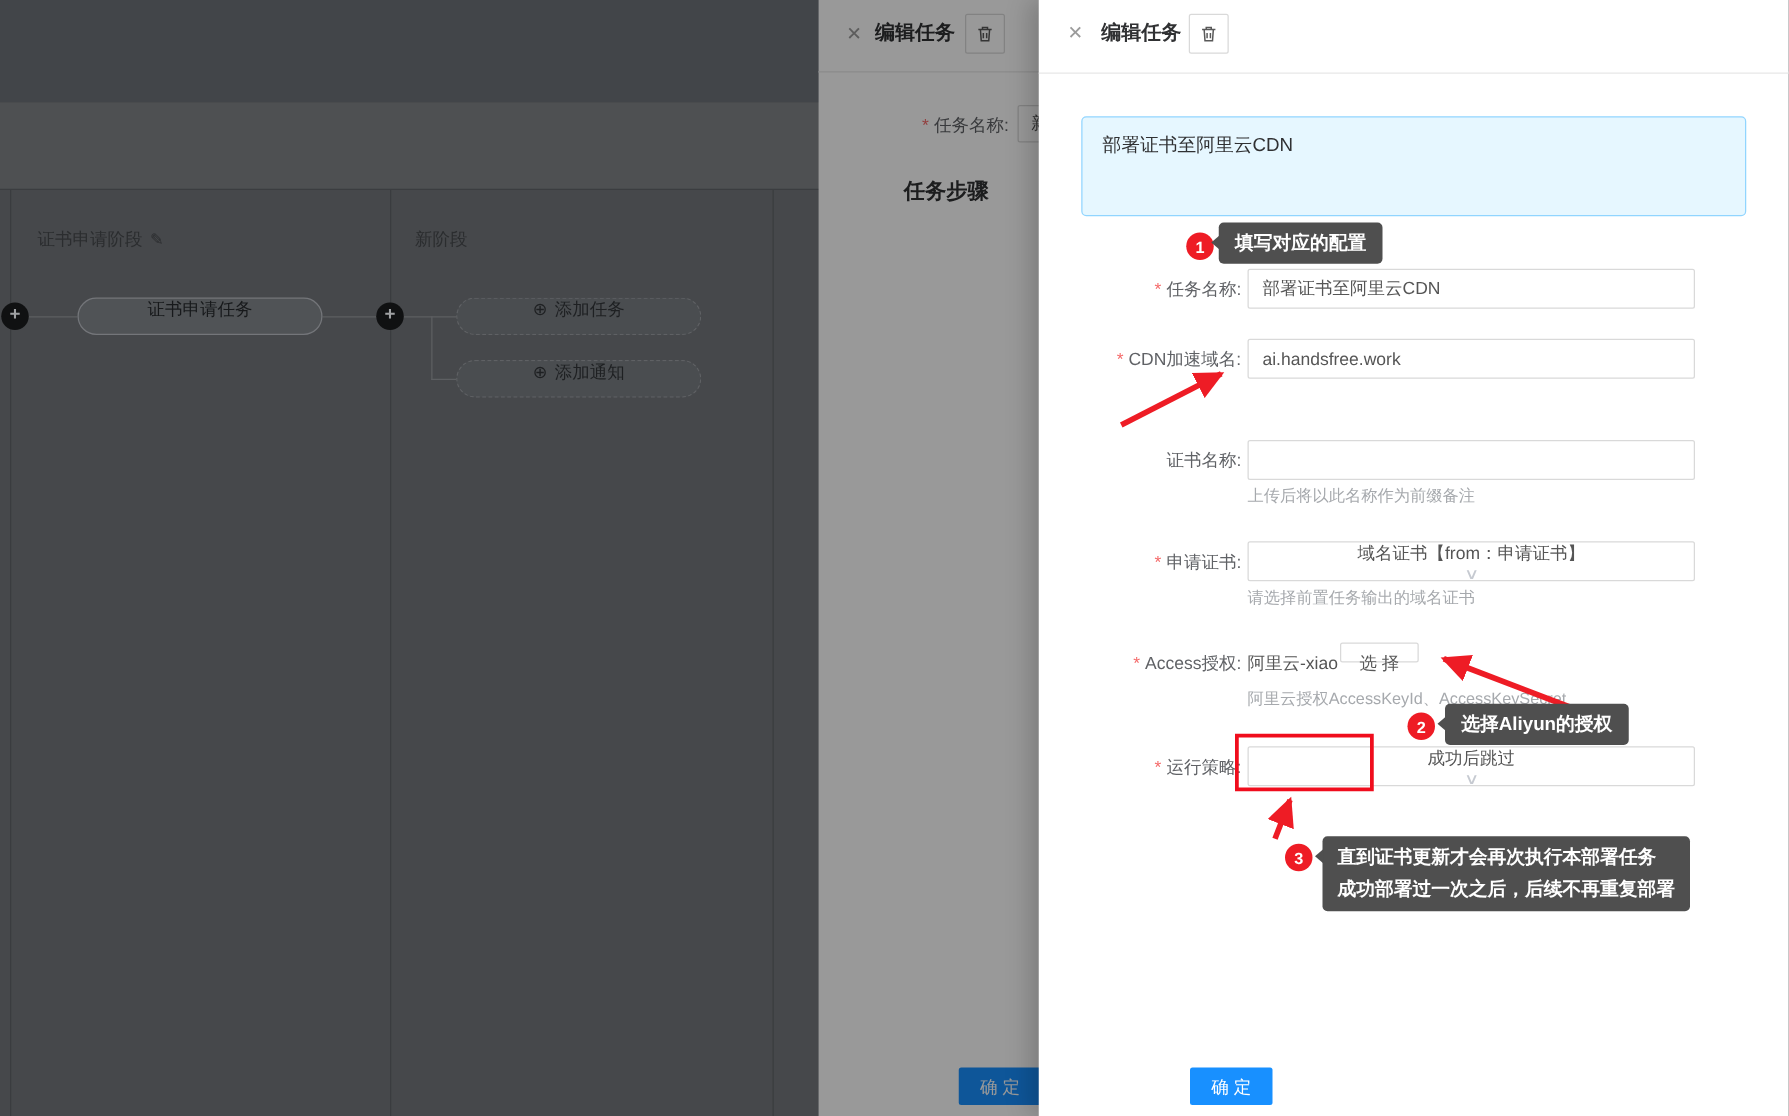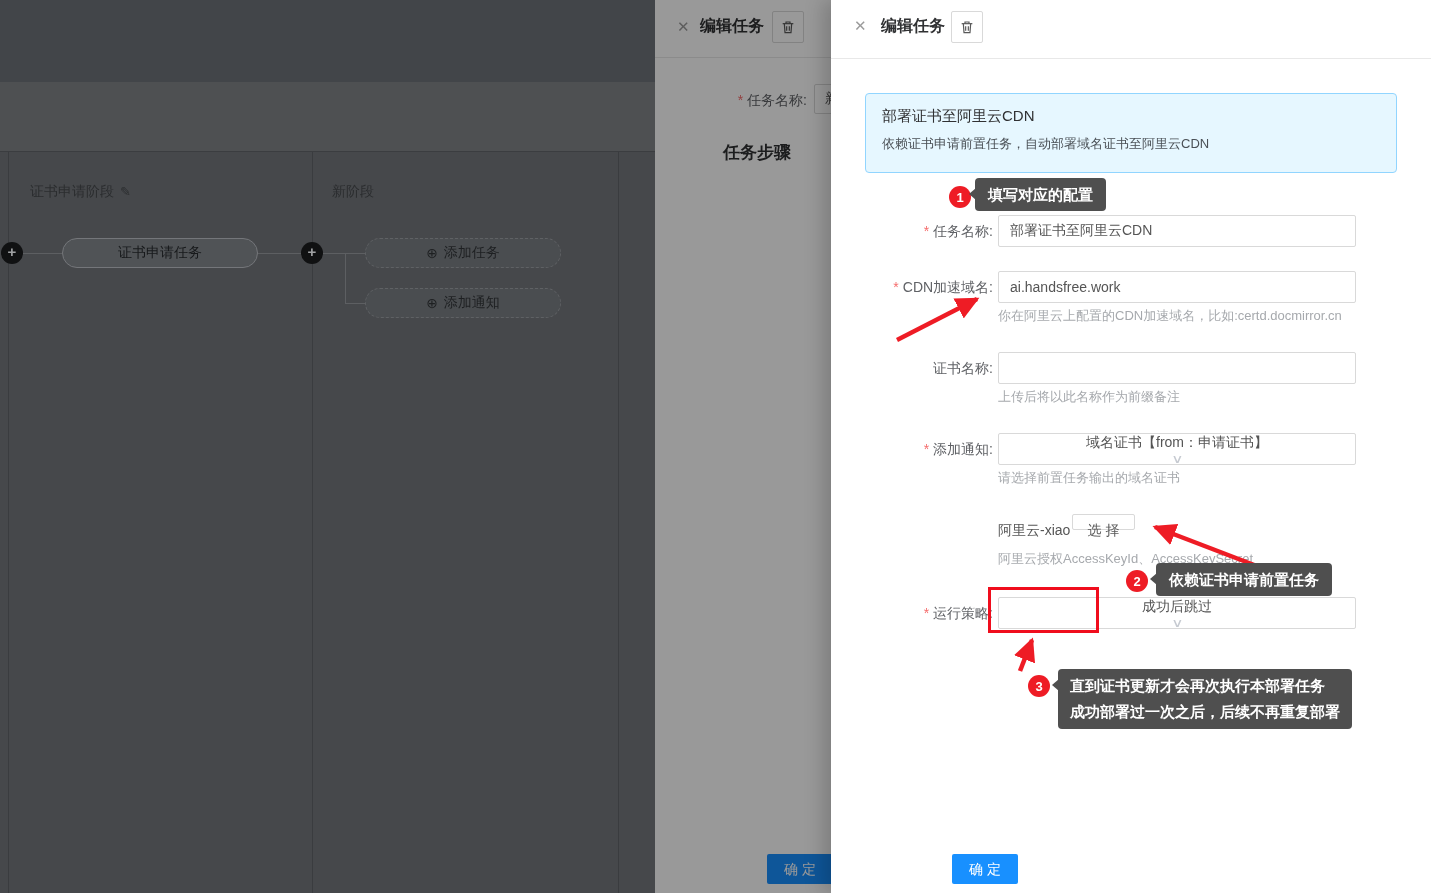--- a/index.html
+++ b/index.html
@@ -11,21 +11,21 @@
   }
   
   .base { position:absolute; inset:0; background:#46484b; }
   .base-header { position:absolute; left:0; top:0; width:100%; height:82px; background:#424549; }
   .base-toolbar { position:absolute; left:0; top:82px; width:100%; height:70px; background:#4e5052; border-bottom:1px solid #3b3d40; }
   .col-line { position:absolute; top:152px; bottom:0; width:1px; background:#3a3c3f; }
   .stage-title { position:absolute; top:183px; font-size:14px; color:#2b2d2f; white-space:nowrap; }
   .stage-title .pencil { font-size:13px; margin-left:6px; color:#2b2d2f; }
   .pill {
     position:absolute; width:196px; height:30px; border-radius:16px;
-    display:flex; align-items:center; justify-content:center;
+    display:flex; justify-content:center;
     font-size:14px; color:#17191b; background:#505356; border:1px solid #74767a;
   }
   .pill.dashed { background:#4a4d50; border:1px dashed #5f6164; color:#1e2022; }
   .pill .cplus { margin-right:6px; font-size:14px; }
   .plus-circle {
     position:absolute; width:22px; height:22px; border-radius:50%;
     background:#101112; color:#9fa1a3; font-size:15px; line-height:20px;
     text-align:center; font-weight:bold;
   }
   .conn { position:absolute; background:#5d5f62; }
@@ -170,49 +170,50 @@
           <path d="M9 7V4.5h6V7"></path>
           <path d="M6.5 7l1 13.5h9l1-13.5"></path>
           <path d="M10 11v6.5"></path>
           <path d="M14 11v6.5"></path>
       </svg>
     </button>
     <div class="dr-divider" style="top:58px"></div>
 
     <div class="alert">
       <div class="alert-title">部署证书至阿里云CDN</div>
-      <div class="alert-desc">依赖证书申请前置任务，自动部署域名证书至阿里云CDN</div>
     </div>
 
     <div class="f-label" style="top:215px">
       <span class="req">*</span><span>任务名称:</span>
     </div>
     <input class="f-input" style="top: 215px;" value="部署证书至阿里云CDN">
 
     <div class="f-label" style="top:271px">
       <span class="req">*</span><span>CDN加速域名:</span>
     </div>
     <input class="f-input" style="top: 271px;" value="ai.handsfree.work">
-    <div class="f-help" style="top:307px">你在阿里云上配置的CDN加速域名，比如:certd.docmirror.cn</div>
 
     <div class="f-label" style="top:352px">
       <span>证书名称:</span>
     </div>
     <input class="f-input" style="top: 352px;" value="">
     <div class="f-help" style="top:388px">上传后将以此名称作为前缀备注</div>
 
     <div class="f-label" style="top:433px">
-      <span class="req">*</span><span>添加通知:</span>
+      <span class="req">*</span><span>申请证书:</span>
     </div>
     <div class="f-select" style="top:433px">
       <span>域名证书【from：申请证书】</span>
       <span class="chev">∨</span>
     </div>
     <div class="f-help" style="top:469px">请选择前置任务输出的域名证书</div>
 
+    <div class="f-label" style="top:514px">
+      <span class="req">*</span><span>Access授权:</span>
+    </div>
     <span class="plain-val" style="left:167px;top:514px;width:73px">阿里云-xiao</span>
     <button class="sel-btn" style="left:241px;top:514px">选 择</button>
     <div class="f-help" style="top:550px">阿里云授权AccessKeyId、AccessKeySecret</div>
 
     <div class="f-label" style="top:597px">
       <span class="req">*</span><span>运行策略:</span>
     </div>
     <div class="f-select" style="top:597px">
       <span>成功后跳过</span>
       <span class="chev">∨</span>
@@ -227,21 +228,21 @@
       <line x1="66" y1="340" x2="146" y2="299" stroke="#ee1c25" stroke-width="4.5" marker-end="url(#ah)"></line>
       <line x1="431" y1="568" x2="324" y2="527" stroke="#ee1c25" stroke-width="4.5" marker-end="url(#ah)"></line>
       <line x1="189" y1="671" x2="201" y2="640" stroke="#ee1c25" stroke-width="4.5" marker-end="url(#ah)"></line>
     </svg>
     <div class="hl-box"></div>
 
     <div class="badge" style="left:118px;top:186px">1</div>
     <div class="tip" style="left:144px;top:178px">填写对应的配置</div>
 
     <div class="badge" style="left:295px;top:570px">2</div>
-    <div class="tip" style="left:325px;top:563px">依赖证书申请前置任务</div>
+    <div class="tip" style="left:325px;top:563px">选择Aliyun的授权</div>
 
     <div class="badge" style="left:197px;top:675px">3</div>
     <div class="tip multi" style="left:227px;top:669px">
       <span>直到证书更新才会再次执行本部署任务</span>
       <span>成功部署过一次之后，后续不再重复部署</span>
     </div>
 
     <button class="confirm-btn" style="left:121px;top:854px">确 定</button>
   </div>
 

